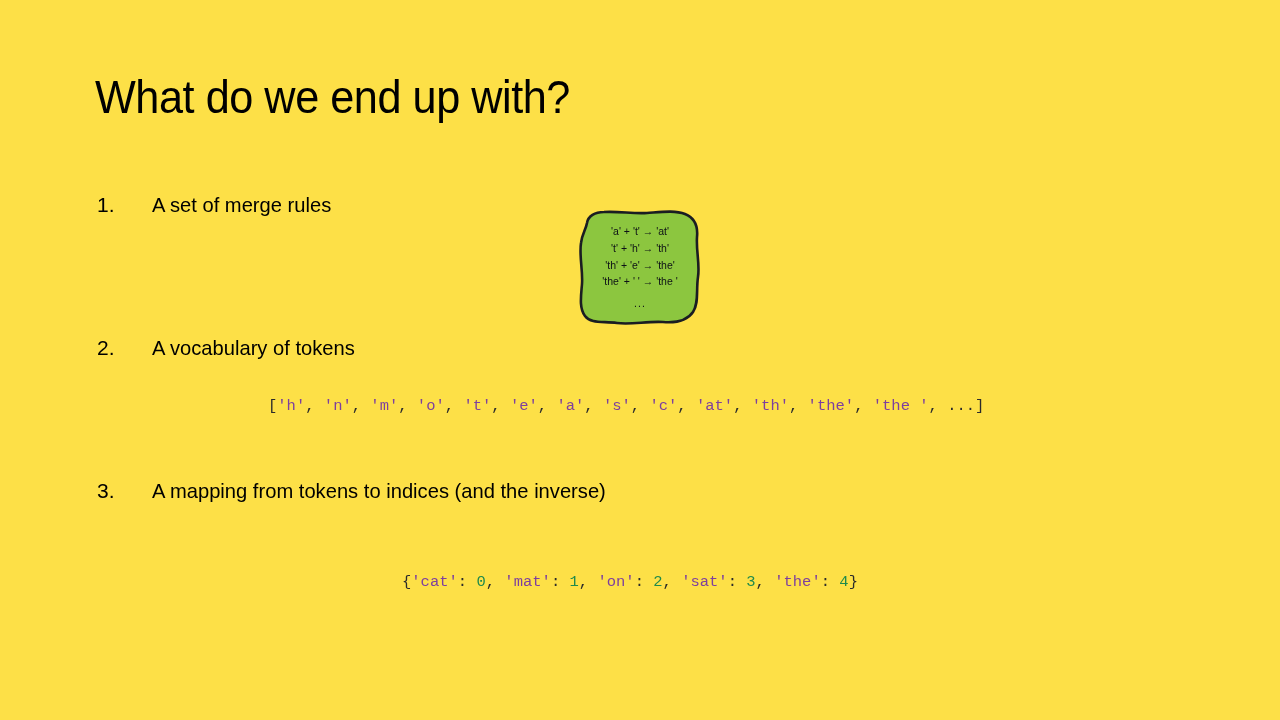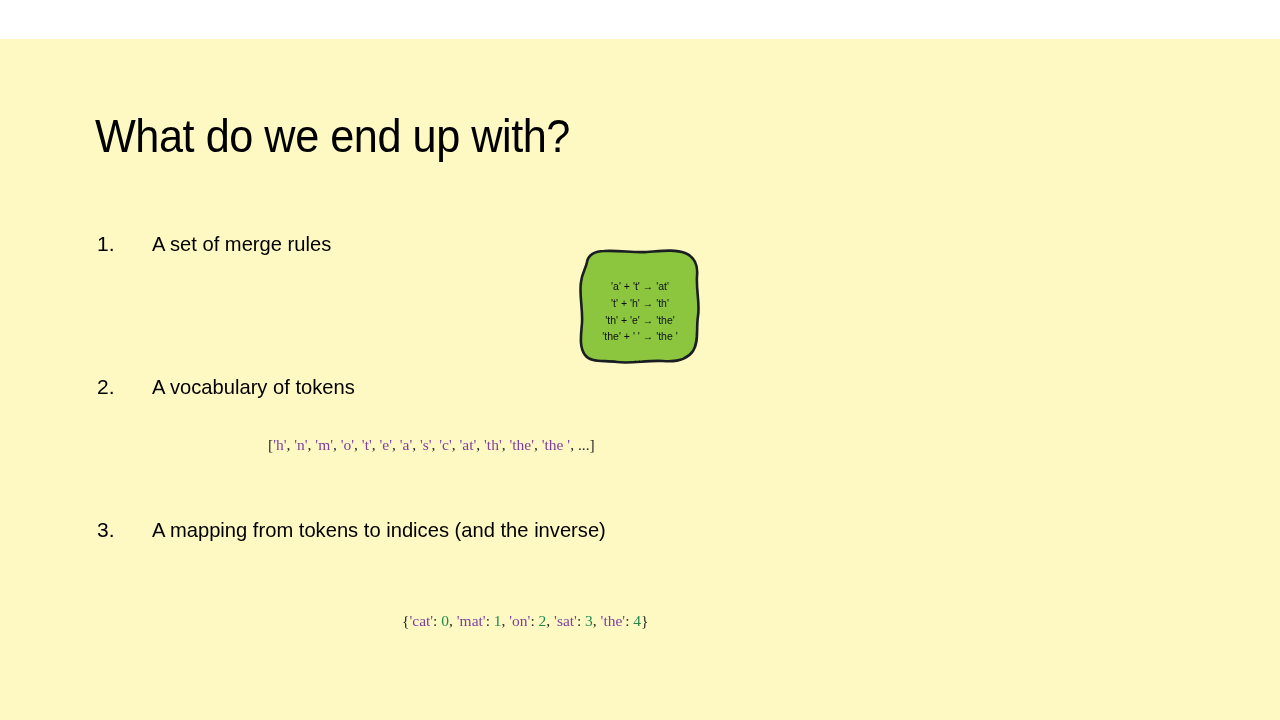--- a/index.html
+++ b/index.html
@@ -12,22 +12,21 @@
     background: #ffffff;
     font-family: "Liberation Sans", sans-serif;
     color: #000000;
     overflow: hidden;
     position: relative;
   }
 
   .slide {
     position: absolute;
     inset: 0;
-    background: #fef9c3;
-    margin-top: 39px;
+    background: #fde047;
   }
 
   
   .slide-title {
     position: absolute;
     left: 95px;
     top: 70px;
     font-size: 47px;
     line-height: 1.15;
     font-weight: 400;
@@ -74,21 +73,21 @@
     position: absolute;
     left: 0;
     top: 0;
     width: 130px;
     height: 122px;
     overflow: visible;
   }
   .merge-box-text {
     position: absolute;
     left: 0;
-    top: 16px;
+    top: 0;
     width: 130px;
     height: 122px;
     display: flex;
     flex-direction: column;
     align-items: center;
     justify-content: center;
     gap: 1px;
     font-size: 10.5px;
     line-height: 1.52;
     color: #0d1116;
@@ -96,21 +95,21 @@
     white-space: nowrap;
   }
   .merge-box-text .rule-ellipsis {
     margin-top: 5px;
     letter-spacing: 1px;
   }
 
   
   .code-line {
     position: absolute;
-    font-family: Liberation Serif, serif;
+    font-family: Liberation Mono, monospace;
     font-size: 15.5px;
     line-height: 1.3;
     white-space: pre;
     color: #333333;
   }
   #vocab-code { left: 268px; top: 396px; }
   #dict-code  { left: 402px; top: 572px; }
 
   .tok-str { color: #7d3f9e; }
   .tok-num { color: #1f8a4c; }

